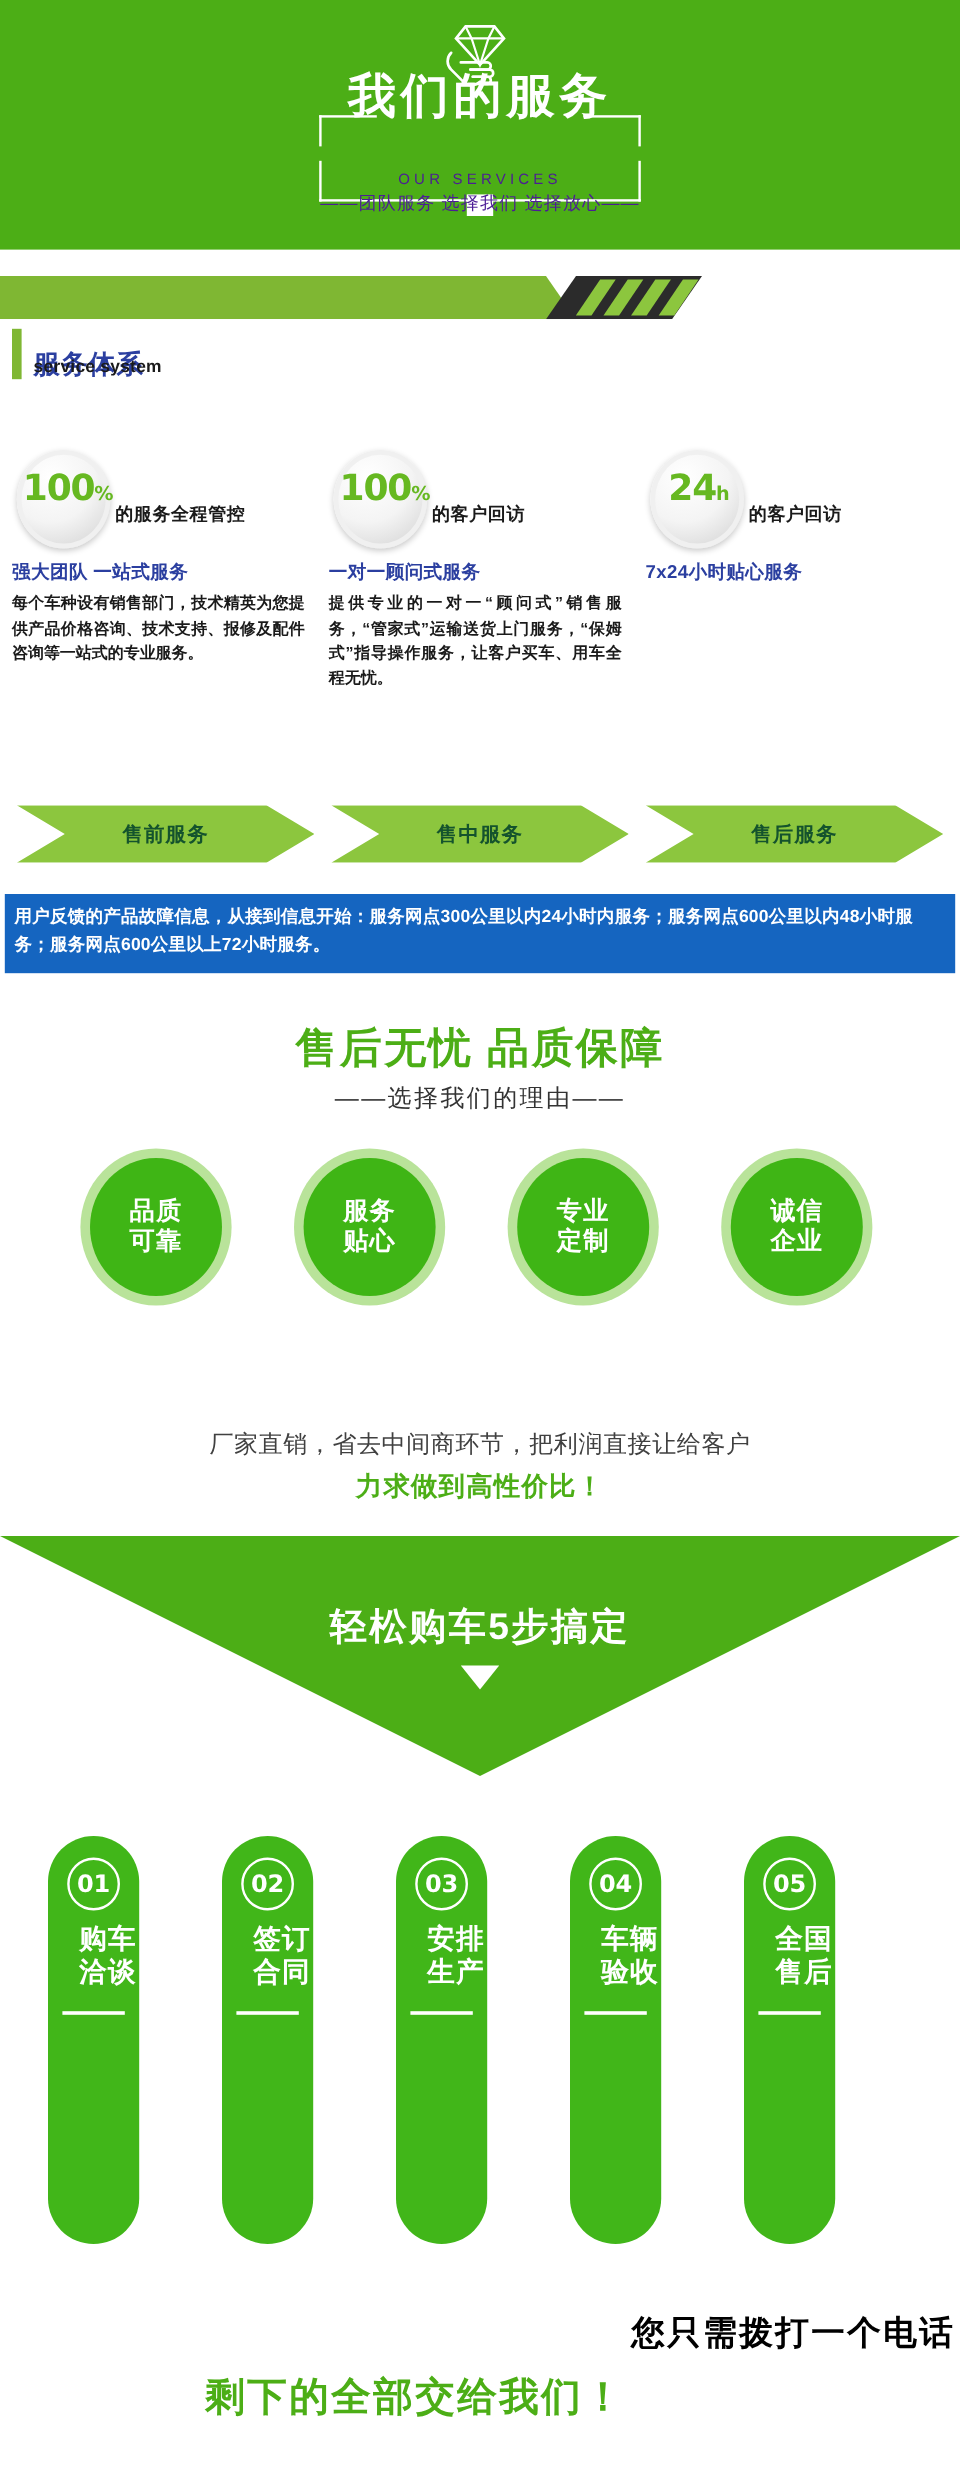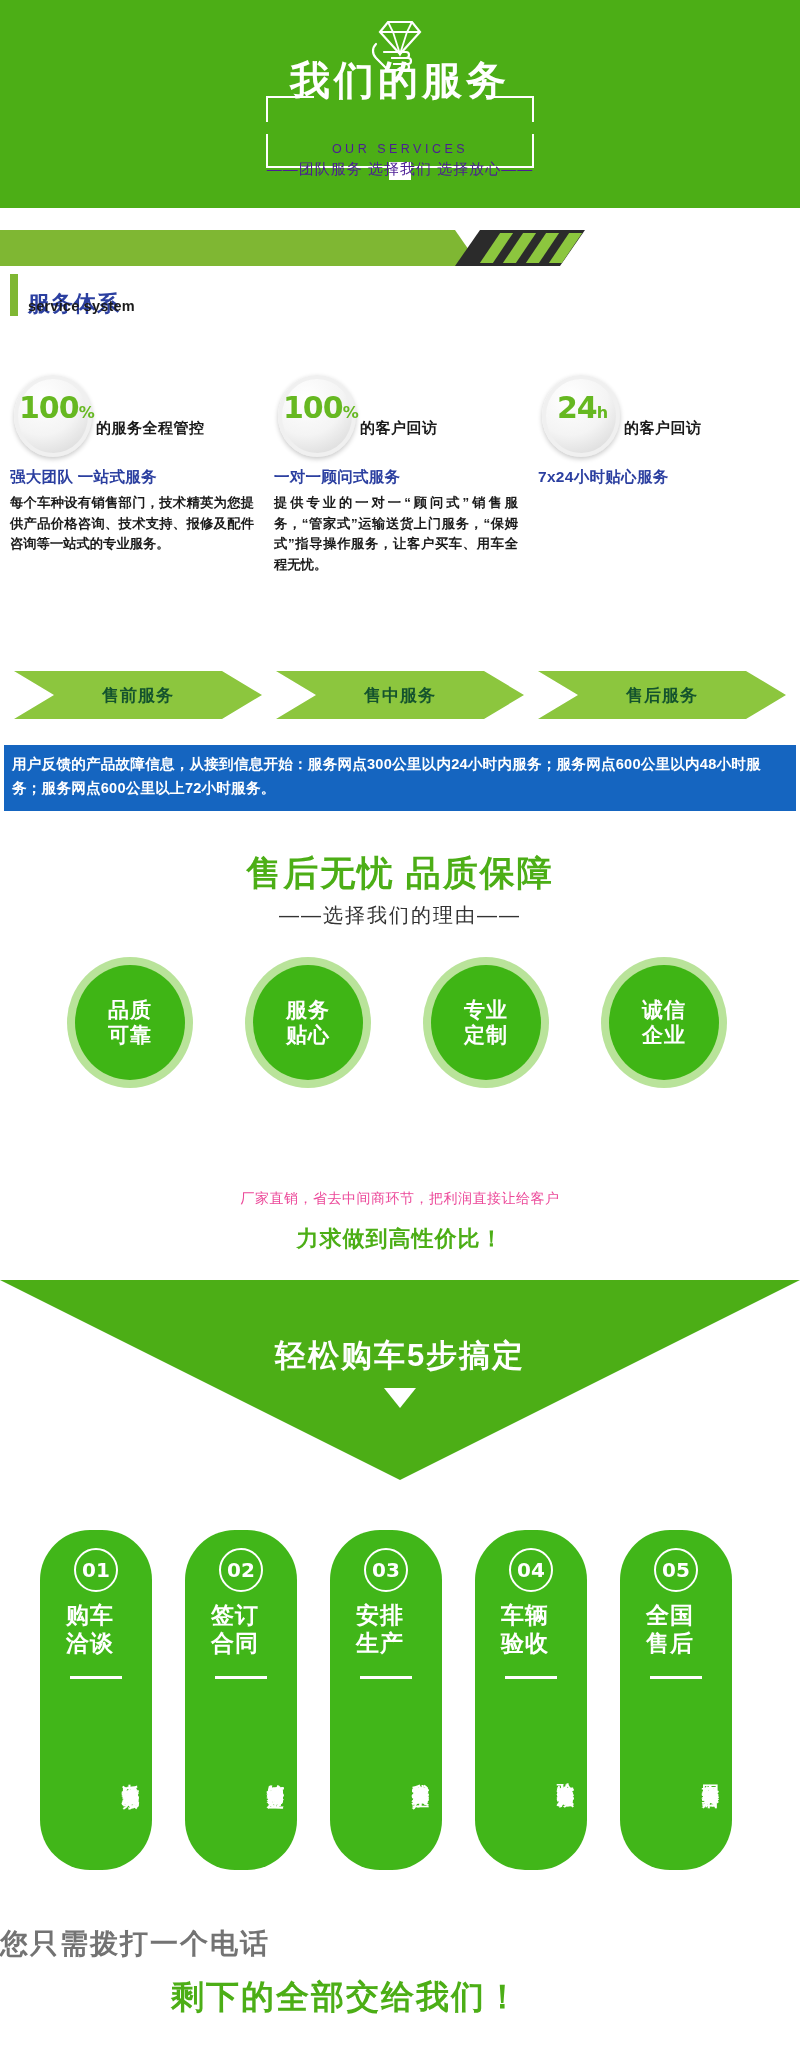--- a/index.html
+++ b/index.html
@@ -138,21 +138,21 @@
     display:flex; align-items:center; justify-content:center;
   }
   .ell-txt {
     color:#ffffff; font-size:21px; font-weight:bold; line-height:1.18;
     text-align:center; letter-spacing:1px;
   }
   .e1 { left:75px; } .e2 { left:253px; } .e3 { left:431px; } .e4 { left:609px; }
 
   .direct-line {
     position:absolute; left:0; top:1190px; width:800px; text-align:center;
-    font-size:14px; color:#ec4899; letter-spacing:0.5px;
+    font-size:20px; color:#404040; letter-spacing:0.5px;
   }
   .value-line {
     position:absolute; left:0; top:1224px; width:800px; text-align:center;
     font-size:22px; font-weight:bold; color:#4cae16; letter-spacing:1px;
   }
 
   
   .bigchev { position:absolute; left:0; top:1280px; width:800px; height:200px; }
   .bigchev-shape {
     position:absolute; left:0; top:0; width:800px; height:200px;
@@ -165,21 +165,21 @@
   }
   .bigchev-tri {
     position:absolute; left:50%; top:108px; transform:translateX(-50%);
     width:0; height:0; border-left:16px solid transparent; border-right:16px solid transparent;
     border-top:20px solid #ffffff;
   }
 
   
   .steps { position:absolute; left:0; top:1530px; width:800px; height:360px; }
   .pill {
-    position:absolute; top:0; width:112px; height:340px; border-radius:50px;
+    position:absolute; top:0; width:76px; height:340px; border-radius:50px;
     background:#41b619; overflow:hidden;
   }
   .p1 { left:40px; } .p2 { left:185px; } .p3 { left:330px; } .p4 { left:475px; } .p5 { left:620px; }
   .pill-num {
     position:absolute; left:50%; top:18px; transform:translateX(-50%);
     width:44px; height:44px; border-radius:50%;
     border:2.5px solid #ffffff; color:#ffffff;
     font-size:20px; font-weight:bold;
     display:flex; align-items:center; justify-content:center;
     font-family:"DejaVu Sans",sans-serif;
@@ -196,22 +196,22 @@
   .pill-desc {
     position:absolute; left:0; top:158px; width:100px;
     color:#ffffff; font-size:17px; font-weight:bold; line-height:1.22;
     letter-spacing:1px; text-align:center;
     writing-mode:vertical-rl; text-orientation:upright;
     height:172px; margin:0 auto; display:flex; justify-content:center;
   }
 
   
   .cta1 {
-    position:absolute; left:0; top:1925px; width:796px; text-align:left;
-    font-size:28px; font-weight:bold; color:#737373; letter-spacing:2px;
+    position:absolute; left:0; top:1925px; width:796px; text-align:right;
+    font-size:28px; font-weight:bold; color:#000000; letter-spacing:2px;
   }
   .cta2 {
     position:absolute; left:0; top:1975px; width:692px; text-align:center;
     font-size:33px; font-weight:bold; color:#4cae16; letter-spacing:2px;
   }
 </style>
 </head>
 <body>
 
 <div class="hero">

